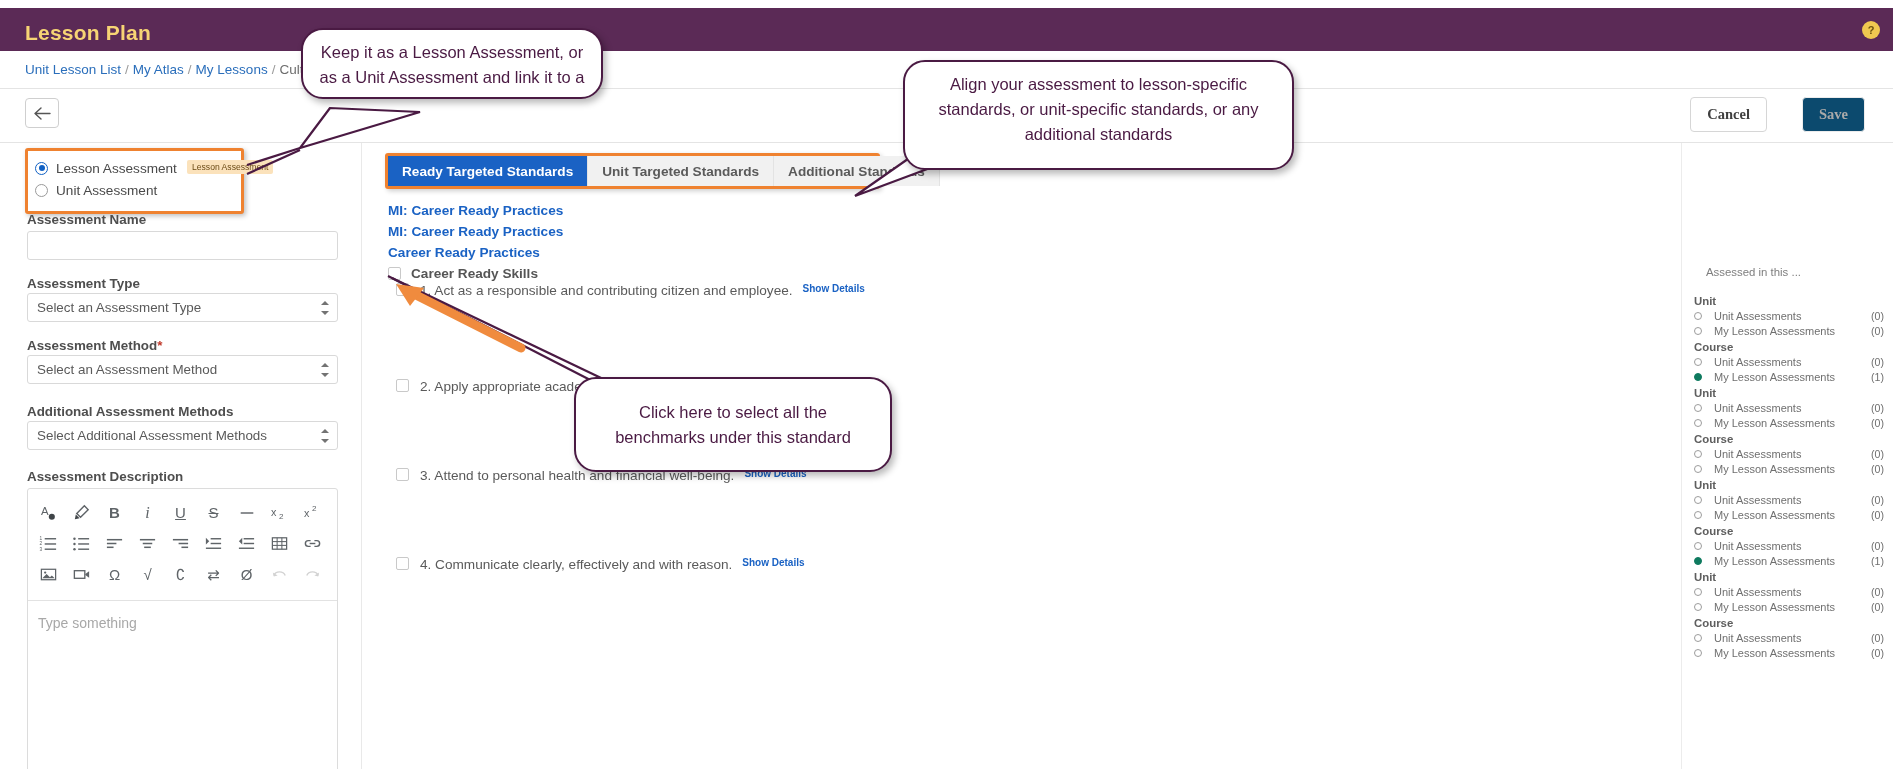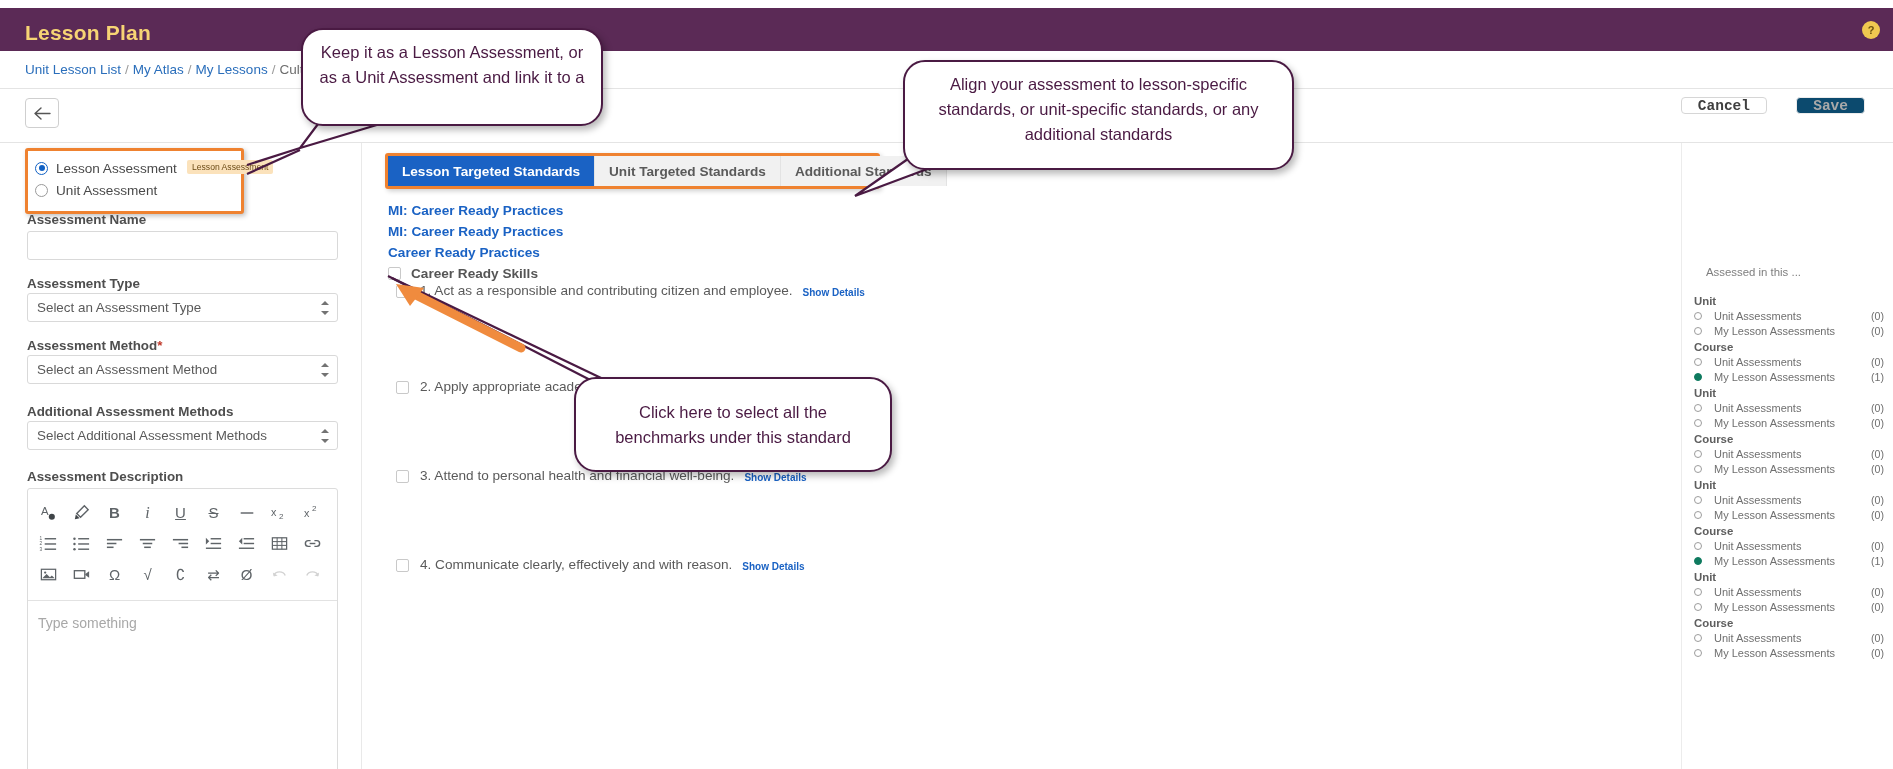--- a/index.html
+++ b/index.html
@@ -48,23 +48,23 @@
     background: #fff; border-bottom: 1px solid #e4e4e4;
   }
   .back-button {
     position: absolute; left: 25px; top: 8px;
     width: 34px; height: 30px; border: 1px solid #cfcfcf; border-radius: 4px;
     background: #fff; cursor: pointer;
     display: flex; align-items: center; justify-content: center;
   }
   .back-button svg { display:block; }
   .btn {
-    position: absolute; top: 7px; height: 17px;
+    position: absolute; top: 7px; height: 35px;
     border: 1px solid #d6d6d6; border-radius: 4px; background: #fff;
-    font-size: 14.5px; font-family: Liberation Mono, monospace;
+    font-size: 14.5px; font-family: Liberation Serif, serif;
     cursor: pointer; padding: 0 16px;
   }
   .btn-cancel { right: 126px; color: #3f3f3f; font-weight: 600; }
   .btn-save   { right: 28px; color: #a9a9a9; background: #0c4a6e; border-color:#ececec; font-weight: 600; }
 
   
   .left-col {
     position: absolute; left: 0; top: 143px; width: 362px; height: 626px;
     background: #fff; border-right: 1px solid #e9e9e9;
   }
@@ -166,21 +166,21 @@
   }
   .std-group-row {
     display: flex; align-items: center; margin-top: 3px; cursor: pointer;
   }
   .cbox {
     width: 13px; height: 13px; border: 1px solid #c9c9c9; border-radius: 2px;
     background: #fff; margin-right: 10px; flex: none;
   }
   .std-group-label { font-size: 13.6px; font-weight: bold; color: #555; }
 
-  .bench-row { position: absolute; display: flex; align-items: flex-end; }
+  .bench-row { position: absolute; display: flex; align-items: flex-start; }
   .bench-cb { margin-right: 11px; margin-left: 8px; }
   .bench-text { font-size: 13.6px; color: #5a5a5a; }
   .show-details {
     font-size: 10px; font-weight: bold; color: #1a62c4;
     margin-left: 10px; cursor: pointer;
   }
 
   
   .right-panel {
     position: absolute; left: 1681px; top: 143px; width: 212px; height: 626px;
@@ -209,21 +209,21 @@
 
   
   .callout {
     position: absolute; background: #fff;
     border: 2.2px solid #4a1a43; border-radius: 22px;
     color: #4a1a43; font-size: 16.5px; line-height: 25px;
     text-align: center; padding: 10px 16px;
     box-shadow: 3px 4px 7px rgba(0,0,0,.28);
     z-index: 50;
   }
-  .callout-1 { left: 301px; top: 28px;  width: 302px; height: 98px; }
+  .callout-1 { left: 301px; top: 28px;  width: 302px; height: 71px; }
   .callout-2 { left: 903px; top: 60px;  width: 391px; height: 110px; }
   .callout-3 { left: 574px; top: 377px; width: 318px; height: 95px;
                display: flex; align-items: center; justify-content: center; }
   svg.overlay { position: absolute; left:0; top:0; width:1893px; height:769px; pointer-events:none; z-index:45; }
 </style>
 </head>
 <body>
 
 <div id="app">
 
@@ -445,21 +445,21 @@
       <div class="editor-sep"></div>
       <div class="editor-area">Type something</div>
     </div>
   </div>
 
   <div class="center-panel">
     <div class="center-inner">
 
       <div class="tabs-highlight"></div>
       <div class="tabs">
-        <div class="tab active">Lesson Targeted Standards</div>
+        <div class="tab active">Ready Targeted Standards</div>
         <div class="tab">Unit Targeted Standards</div>
         <div class="tab">Additional Standards</div>
       </div>
 
       <div class="std-list">
         <span class="std-link">MI: Career Ready Practices</span>
         <span class="std-link">MI: Career Ready Practices</span>
         <span class="std-link">Career Ready Practices</span>
         <div class="std-group-row">
           <span class="cbox"></span>

